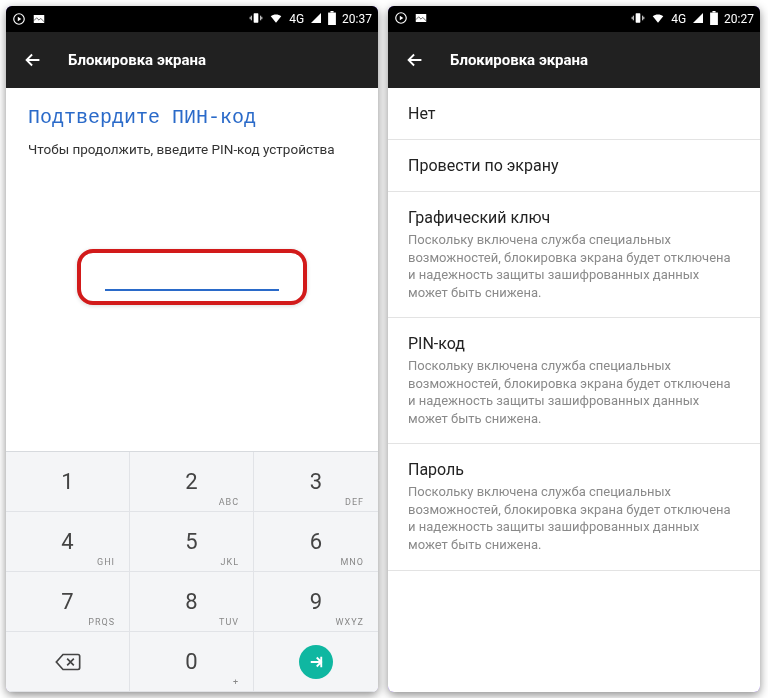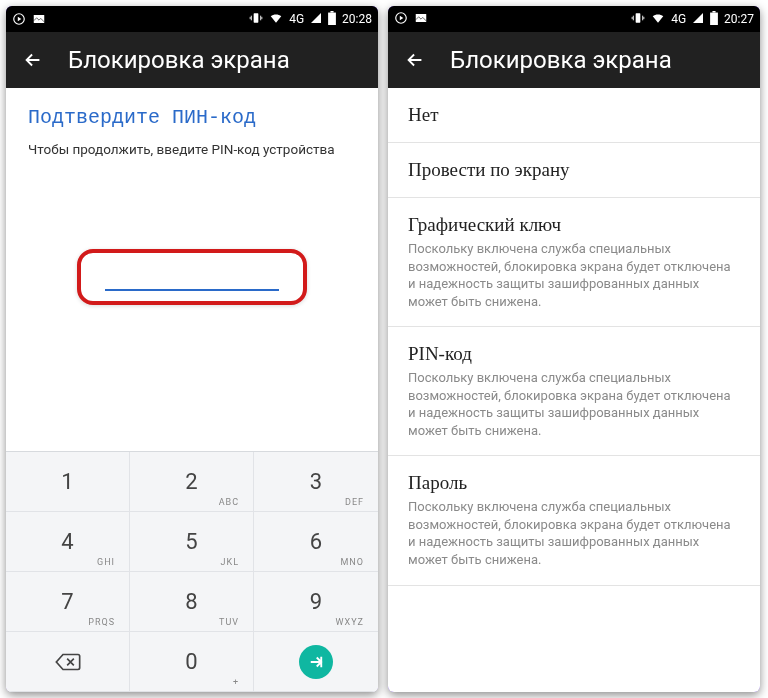--- a/index.html
+++ b/index.html
@@ -40,21 +40,21 @@
   
   .app-bar {
     background: #212121;
     color: #fff;
     height: 56px;
     display: flex;
     align-items: center;
     padding: 0 16px;
     gap: 24px;
   }
-  .app-bar .title { font-size: 24px; font-weight: 400; }
+  .app-bar .title { font-size: 15px; font-weight: 700; }
   .app-bar .back svg { display:block; }
   
   .content { flex: 1; background: #fff; overflow: hidden; display:flex; flex-direction:column; }
   .confirm-head { padding: 18px 22px 0 22px; }
   .confirm-head h2 {
     color: #2a6ac9;
     font-size: 20px;
     font-weight: 400;
     margin-bottom: 12px;
     font-family: Liberation Mono, monospace;
@@ -130,23 +130,22 @@
   }
   .submit-circle svg { display:block; }
   .key.backspace svg { display:block; }
   
   .list { display:flex; flex-direction:column; }
   .list-item {
     padding: 16px 20px 16px 20px;
     border-bottom: 1px solid #e3e3e3;
   }
   .list-item .li-title {
-    font-size: 19px;
+    font-size: 16px;
     color: #222;
-    font-family: Liberation Serif, serif;
   }
   .list-item .li-sub {
     font-size: 13px;
     color: #8a8a8a;
     line-height: 1.35;
     margin-top: 4px;
   }
 </style>
 </head>
 <body>
@@ -184,21 +183,21 @@
         <svg width="12" height="12" viewBox="0 0 24 24" fill="#fff">
             <path d="M2 22h20V2z"></path>
           </svg>
       </span>
       <span>
         <svg width="8" height="14" viewBox="0 0 10 18" fill="#fff">
             <rect x="0" y="2" width="10" height="16"></rect>
             <rect x="3" y="0" width="4" height="2"></rect>
           </svg>
       </span>
-      <span class="txt">20:28</span>
+      <span class="txt">20:37</span>
     </div>
   </div>
 
   <div class="app-bar">
     <span class="back">
       <svg width="22" height="22" viewBox="0 0 24 24" fill="none" stroke="#fff" stroke-width="2">
           <path d="M19 12H5M11 18l-6-6 6-6"></path>
         </svg>
     </span>
     <span class="title">Блокировка экрана</span>

